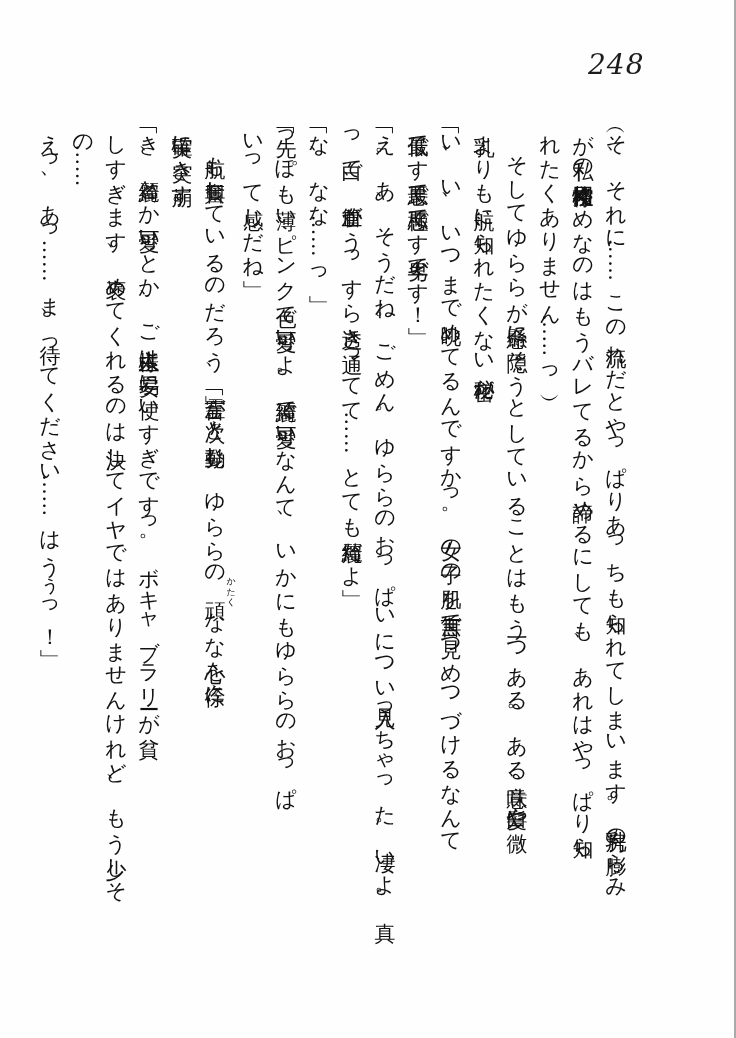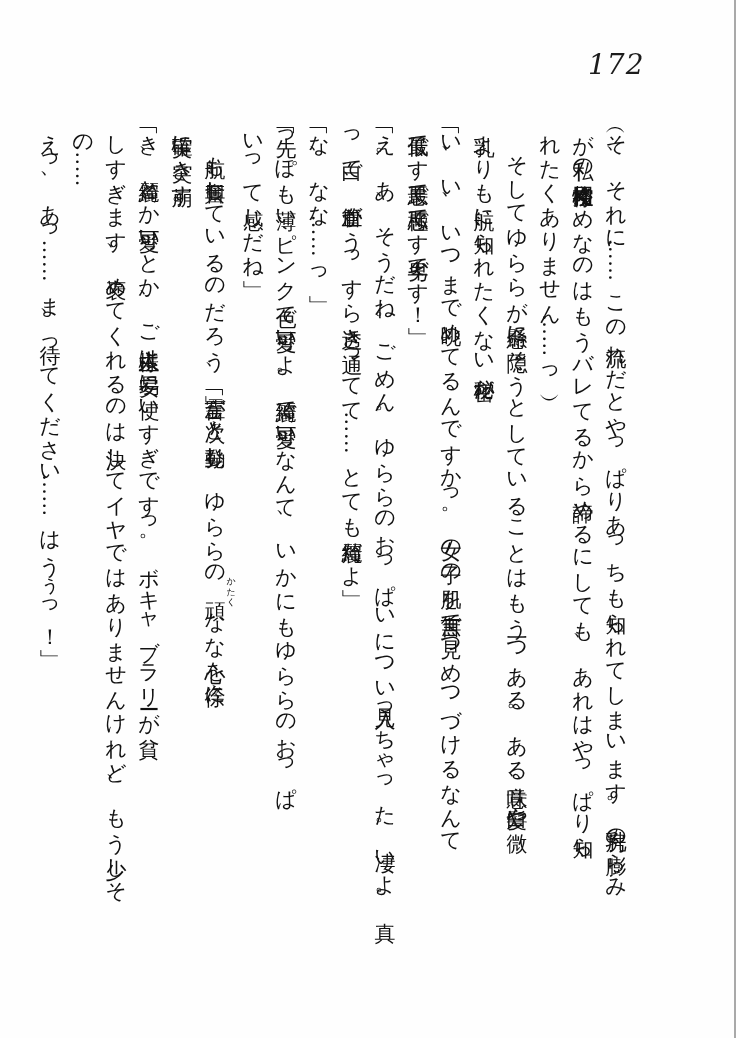--- a/index.html
+++ b/index.html
@@ -49,21 +49,21 @@
     font-size: 9px;
     color: #121212;
     letter-spacing: 0;
   }
 </style>
 </head>
 <body>
 
 <div class="page">
 
-  <div class="page-number">172</div>
+  <div class="page-number">248</div>
 
   <div class="text-block">
     <div class="line">（そ、それに……この流れだとやっぱりあっちも知られてしまいます。乳房の膨らみ</div>
     <div class="line">が私の性格同様控えめなのはもうバレてるから諦めるにしても、あれはやっぱり知ら</div>
     <div class="line">れたくありません……っ）</div>
     <div class="line indent">そしてゆららが懸命に隠そうとしていることはもう一つある。ある意味、白髪や微</div>
     <div class="line">乳よりも航に知られたくない秘密だ。</div>
     <div class="line">「い、い、いつまで眺めてるんですかっ。女の子の肌を無言で見つめつづけるなんて</div>
     <div class="line">最低です最悪で極悪です卑劣です！」</div>
     <div class="line">「え。あ、そうだね。ごめん。ゆららのおっぱいについ見入っちゃった。凄いよ。真</div>

